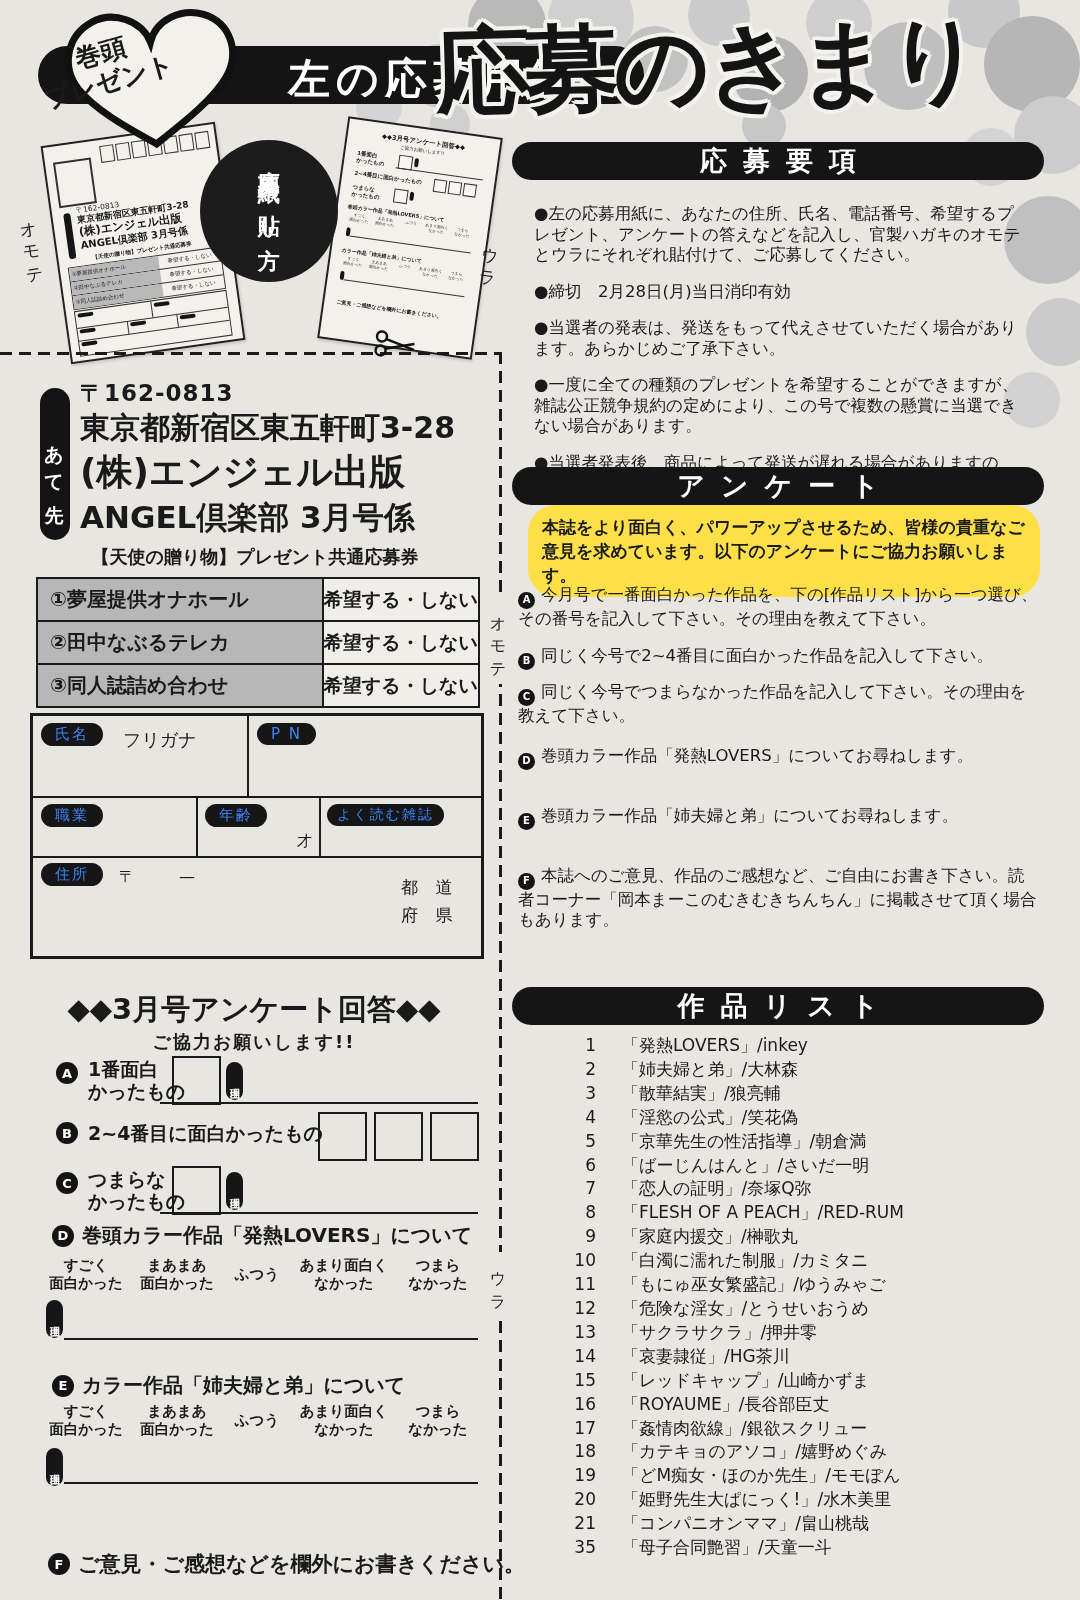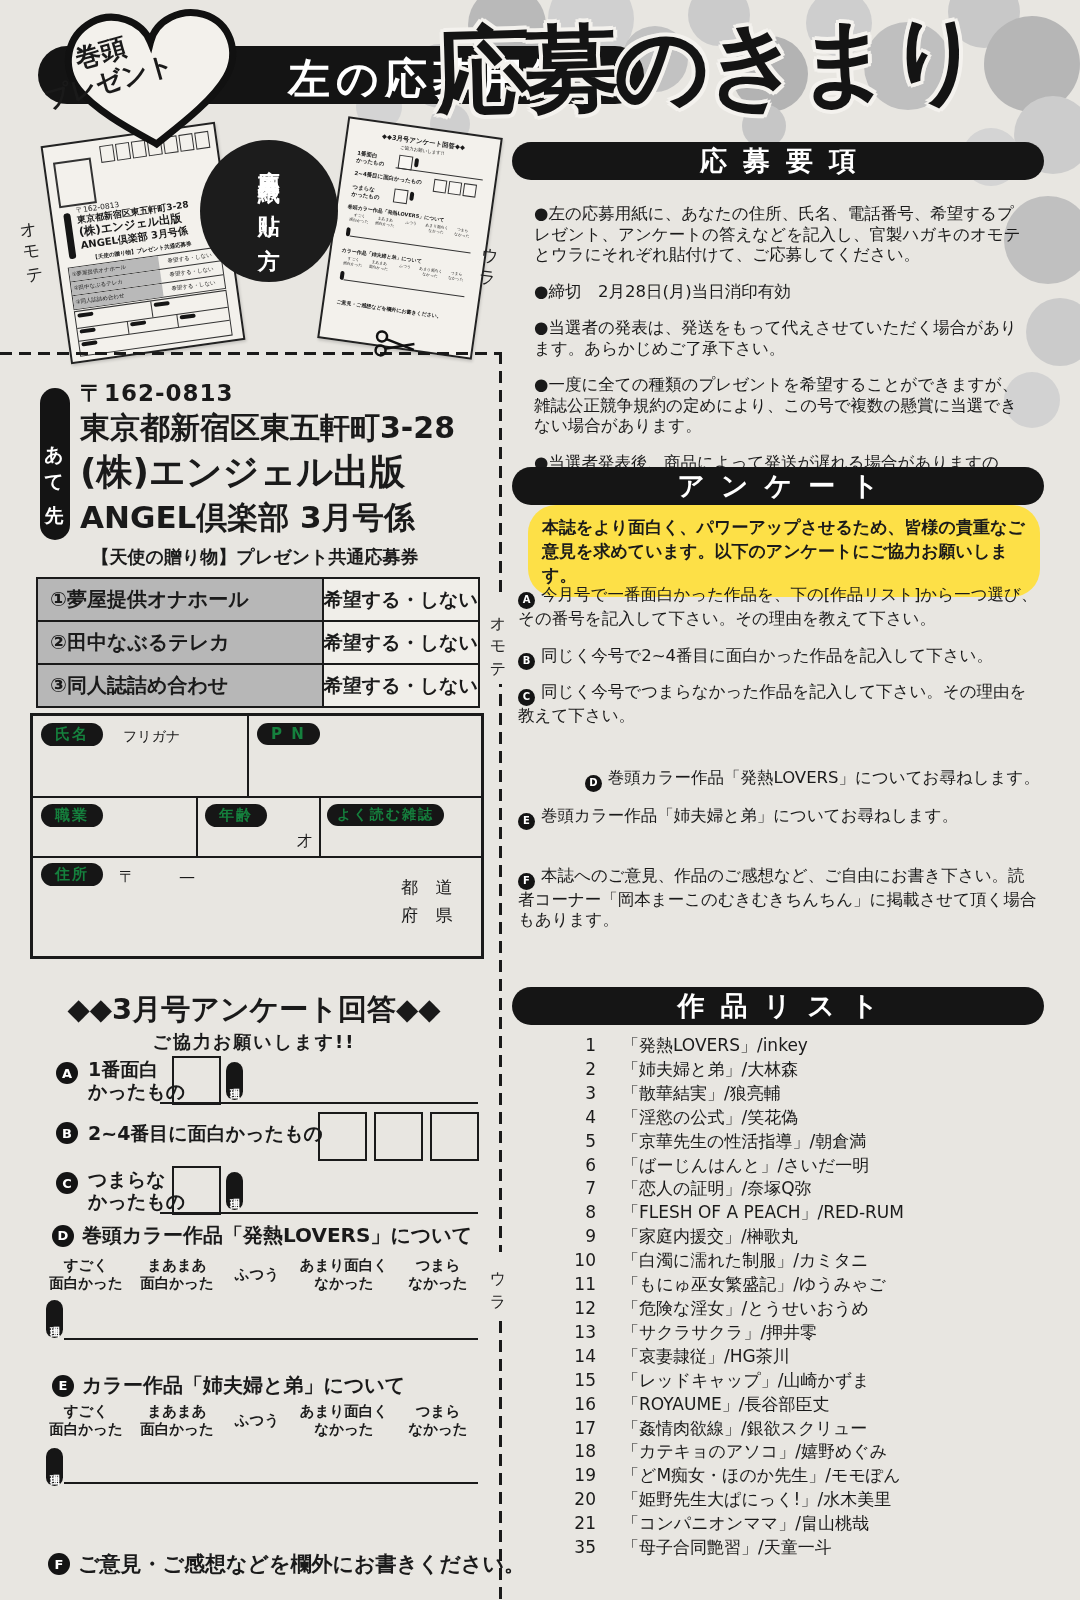--- a/index.html
+++ b/index.html
@@ -79,24 +79,24 @@
   
   .ptable{position:absolute;left:36px;top:577px;width:440px;border:2.5px solid #1a1a1a;background:#f0eee9;}
   .ptable .row{display:flex;height:41px;border-bottom:2px solid #1a1a1a;}
   .ptable .row:last-child{border-bottom:none;}
   .ptable .item{width:272px;background:#b7b7b7;font-size:20px;font-weight:700;line-height:41px;padding-left:12px;
       border-right:2px solid #1a1a1a;white-space:nowrap;overflow:hidden;}
   .ptable .choice{flex:1;font-size:19px;font-weight:700;line-height:41px;text-align:center;white-space:nowrap;}
   
   .mform{position:absolute;left:30px;top:713px;width:448px;height:240px;border:3px solid #1a1a1a;}
   .mform .line{position:absolute;background:#1a1a1a;}
-  .pill{display:inline-block;background:#161616;color:#15803d;border-radius:13px;padding:2px 14px;
-     font-size:15px;font-weight:700;letter-spacing:2px;white-space:nowrap;}
+  .pill{display:inline-block;background:#161616;color:#3b82f6;border-radius:13px;padding:2px 14px;
+     font-size:15px;font-weight:400;letter-spacing:2px;white-space:nowrap;}
   .flabel{position:absolute;}
-  .small-txt{position:absolute;font-size:14px;}
+  .small-txt{position:absolute;font-size:18px;}
   
   .sv-title{position:absolute;left:30px;top:990px;width:448px;text-align:center;font-size:29px;font-weight:800;white-space:nowrap;}
   .sv-sub{position:absolute;left:30px;top:1030px;width:448px;text-align:center;font-size:18px;font-weight:700;letter-spacing:2px;}
   .badge{display:inline-flex;flex:none;width:22px;height:22px;border-radius:50%;background:#141414;color:#fff;
      align-items:center;justify-content:center;font-size:13px;font-weight:700;margin-right:8px;}
   .badge.sm{width:17px;height:17px;font-size:10px;margin-right:6px;vertical-align:-3px;}
   .sv-label{position:absolute;font-size:19px;font-weight:700;line-height:1.18;}
   .sv-box{position:absolute;width:45px;height:45px;border:2.5px solid #1a1a1a;background:transparent;}
   .vpill{position:absolute;width:17px;height:38px;background:#161616;border-radius:9px;color:#fff;
      display:flex;align-items:center;justify-content:center;}
@@ -414,21 +414,21 @@
 
   <div class="rc-item" style="top:585px;">
     <span class="badge sm">A</span><span>今月号で一番面白かった作品を、下の[作品リスト]から一つ選び、その番号を記入して下さい。その理由を教えて下さい。</span>
   </div>
   <div class="rc-item" style="top:646px;">
     <span class="badge sm">B</span><span>同じく今号で2~4番目に面白かった作品を記入して下さい。</span>
   </div>
   <div class="rc-item" style="top:682px;">
     <span class="badge sm">C</span><span>同じく今号でつまらなかった作品を記入して下さい。その理由を教えて下さい。</span>
   </div>
-  <div class="rc-item" style="top:768px;text-align:right;">
+  <div class="rc-item" style="top:746px;">
     <span class="badge sm">D</span><span>巻頭カラー作品「発熱LOVERS」についてお尋ねします。</span>
   </div>
   <div class="rc-item" style="top:806px;">
     <span class="badge sm">E</span><span>巻頭カラー作品「姉夫婦と弟」についてお尋ねします。</span>
   </div>
   <div class="rc-item" style="top:866px;">
     <span class="badge sm">F</span><span>本誌へのご意見、作品のご感想など、ご自由にお書き下さい。読者コーナー「岡本まーこのむきむきちんちん」に掲載させて頂く場合もあります。</span>
   </div>
 
   <div class="section-bar" style="top:987px;">

